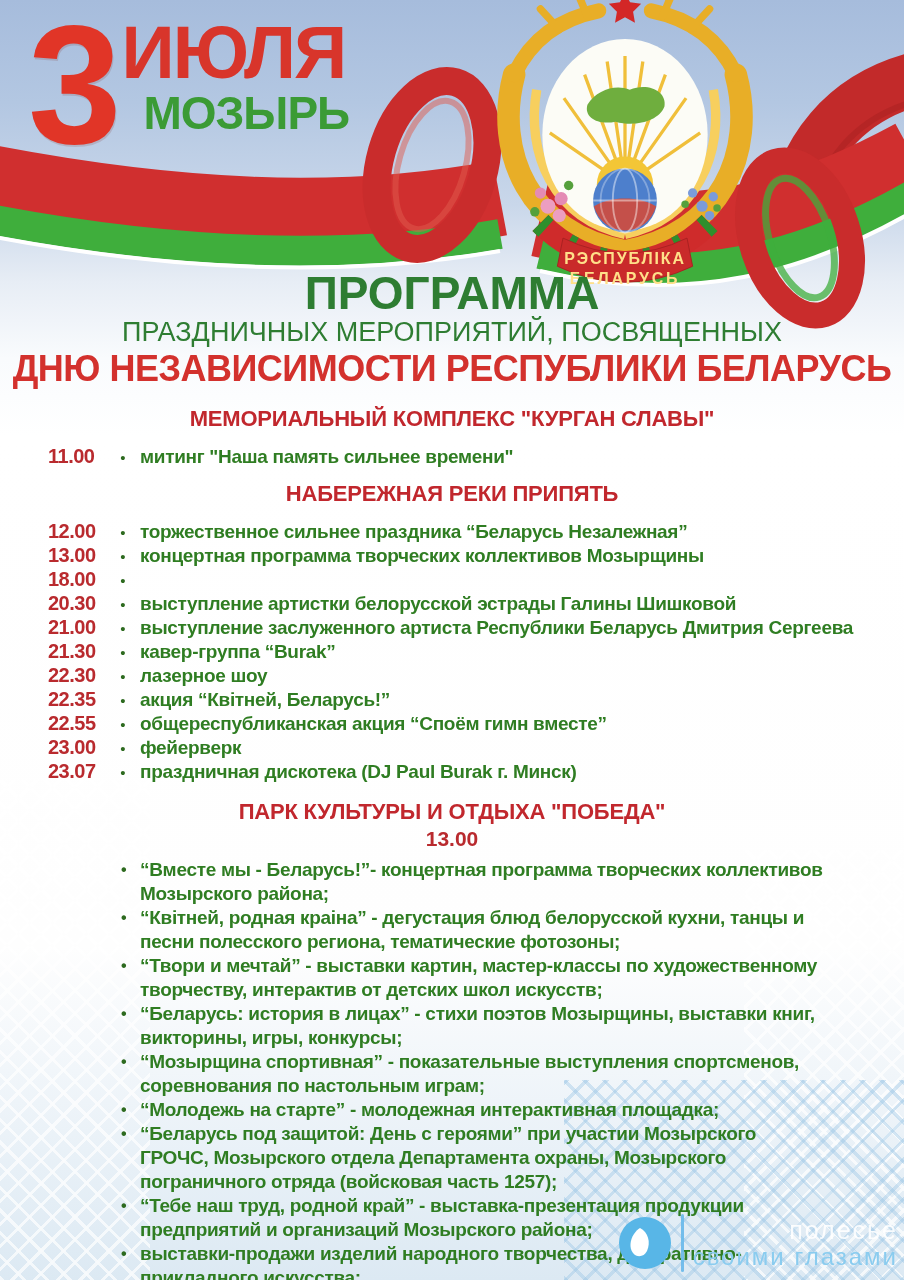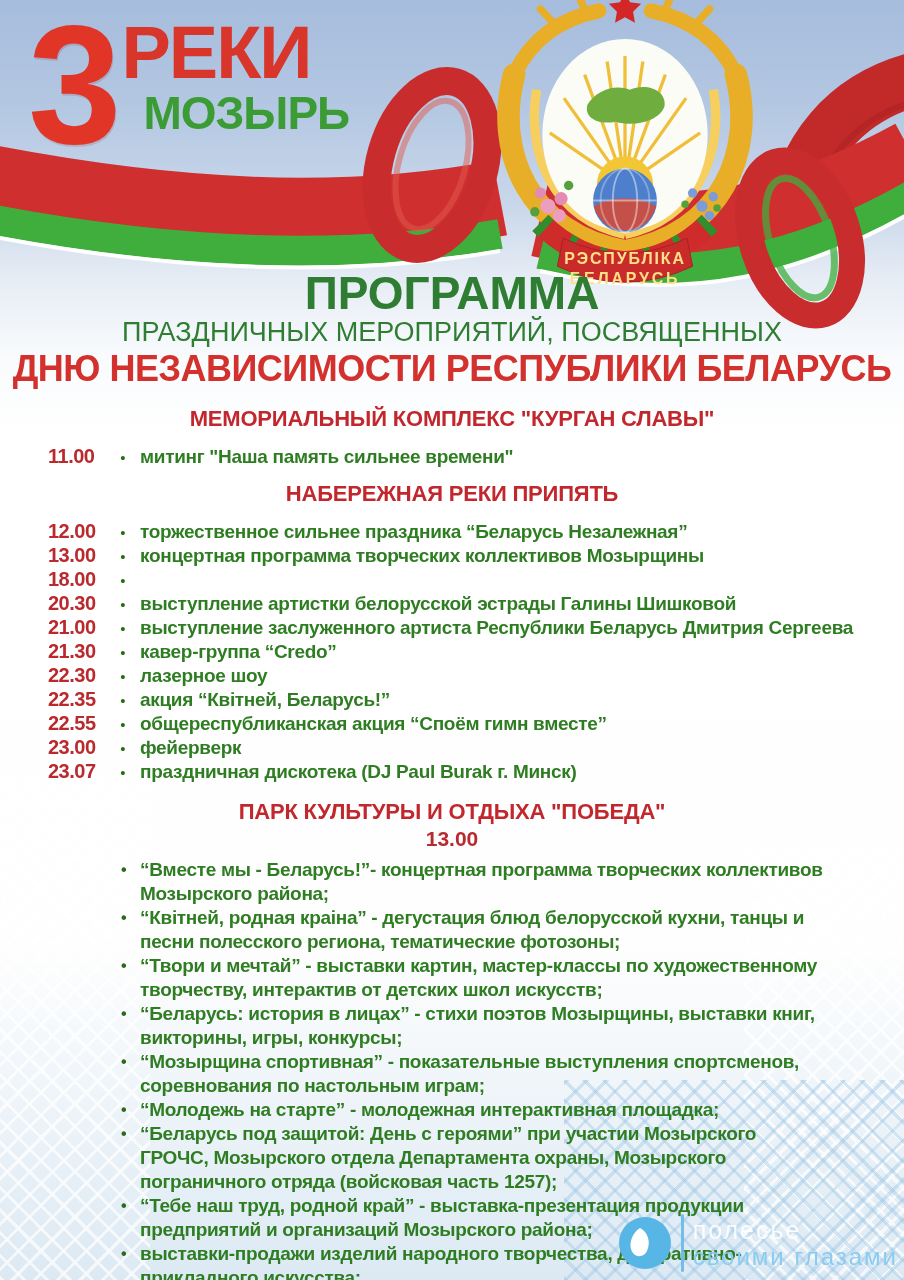--- a/index.html
+++ b/index.html
@@ -45,21 +45,21 @@
   .event-time{min-width:58px;font-size:20px;font-weight:bold;color:#b92a2e;letter-spacing:-.5px;}
   .event-bullet{width:34px;text-align:center;color:#2d6a1f;font-size:15px;}
   .event-text{font-size:19px;font-weight:bold;color:#2f7d22;letter-spacing:-.3px;}
   .mb12{margin-bottom:13px;} .mt12{margin-top:12px;} .mt16{margin-top:15px;}
   .park-time{font-size:21px;font-weight:bold;color:#b92a2e;text-align:center;margin:2px 0 7px 0;}
   .park-list{list-style:none;margin:0;padding:0 78px 0 140px;}
   .park-list li{position:relative;font-size:19px;font-weight:bold;color:#2f7d22;
     line-height:24px;letter-spacing:-.3px;}
   .park-list li::before{content:"\2022";position:absolute;left:-19px;top:0;color:#2d6a1f;font-size:16px;}
   
-  .watermark{position:absolute;right:6px;bottom:8px;z-index:4;display:flex;align-items:center;gap:9px;}
+  .watermark{position:absolute;right:6px;bottom:8px;z-index:4;display:flex;align-items:center;gap:9px;text-align:right;}
   .wm-logo{width:54px;height:54px;flex:0 0 auto;}
   .wm-bar{width:3px;height:58px;background:rgba(110,187,234,.95);border-radius:2px;}
   .wm-col{display:flex;flex-direction:column;line-height:1;}
   .wm-brand{font-size:25px;color:rgba(255,255,255,.88);letter-spacing:2px;margin-bottom:2px;}
   .wm-tag{font-size:24px;color:#8accef;letter-spacing:2px;}
 </style>
 </head>
 <body>
 
 <div class="page">
@@ -79,21 +79,21 @@
     <ellipse cx="432" cy="165" rx="33" ry="66" transform="rotate(16 432 165)" fill="none" stroke="#e05b4d" stroke-width="6" opacity=".5"></ellipse>
   </svg>
 
   <div class="orn orn-left"></div>
   <div class="orn orn-right"></div>
   <div class="orn-br"></div>
 
   <div class="date-block">
     <div class="date-day">3</div>
     <div class="date-col">
-      <div class="date-month">РЕКИ</div>
+      <div class="date-month">ИЮЛЯ</div>
       <div class="date-city">МОЗЫРЬ</div>
     </div>
   </div>
 
   <svg class="emblem" width="310" height="310" viewBox="0 0 320 330" aria-hidden="true">
     <path d="M160 276 C 58 258 20 170 42 88" stroke="#e8ae27" stroke-width="24" fill="none" stroke-linecap="round"></path>
     <path d="M160 276 C 262 258 300 170 278 88" stroke="#e8ae27" stroke-width="24" fill="none" stroke-linecap="round"></path>
     <path d="M42 88 C 60 50 92 28 132 20" stroke="#e8ae27" stroke-width="16" fill="none" stroke-linecap="round"></path>
     <path d="M278 88 C 260 50 228 28 188 20" stroke="#e8ae27" stroke-width="16" fill="none" stroke-linecap="round"></path>
     <path d="M160 258 C 84 242 54 172 66 104" stroke="#f7cf5e" stroke-width="10" fill="none"></path>
@@ -182,21 +182,21 @@
 
         <div class="event-row">
           <span class="event-time">21.00</span>
           <span class="event-bullet">•</span>
           <span class="event-text">выступление заслуженного артиста Республики Беларусь Дмитрия Сергеева</span>
         </div>
 
         <div class="event-row">
           <span class="event-time">21.30</span>
           <span class="event-bullet">•</span>
-          <span class="event-text">кавер-группа “Credo”</span>
+          <span class="event-text">кавер-группа “Burak”</span>
         </div>
 
         <div class="event-row">
           <span class="event-time">22.30</span>
           <span class="event-bullet">•</span>
           <span class="event-text">лазерное шоу</span>
         </div>
 
         <div class="event-row">
           <span class="event-time">22.35</span>

